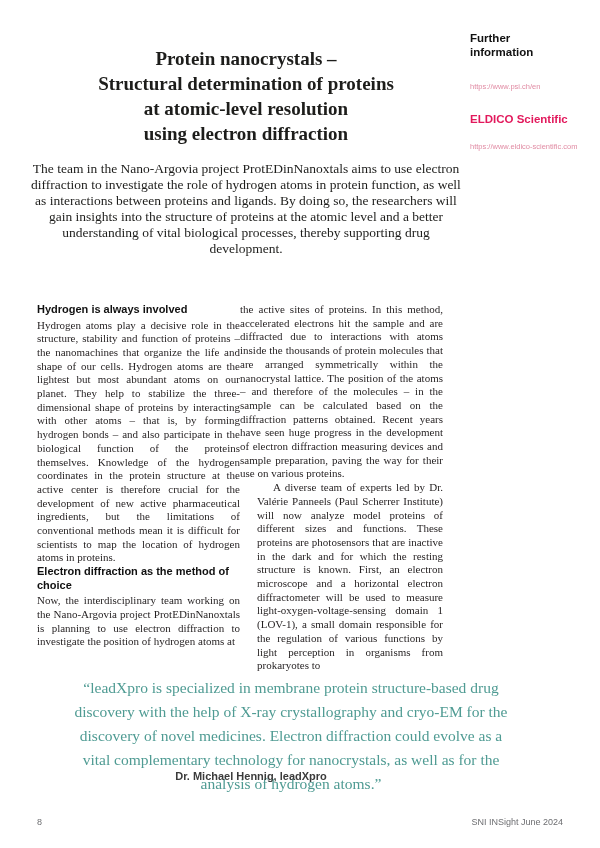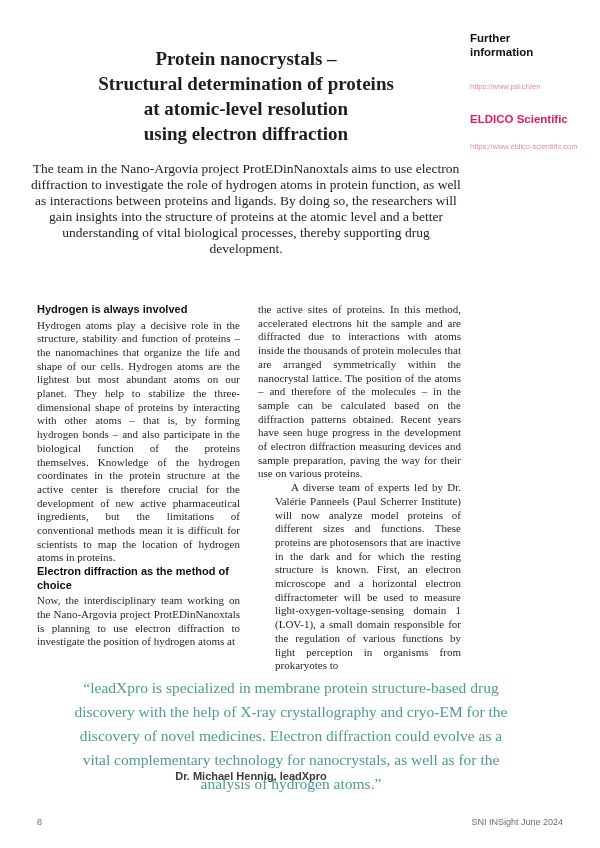--- a/index.html
+++ b/index.html
@@ -23,21 +23,21 @@
 
   .intro {
     position: absolute; top: 147px; left: 30px; width: 432px;
     text-align: center;
     font-size: 13.5px; line-height: 16px;
     color: #1d1d1b;
   }
 
   .columns {
     position: absolute; top: 303px; left: 37px; width: 424px;
-    display: flex; gap: 18px;
+    display: flex; 
   }
   .col {
     width: 203px;
     font-size: 11px; line-height: 13.7px;
     text-align: justify;
     color: #231f20;
   }
   .col .sec-heading {
     font-family: "Liberation Sans", sans-serif;
     font-weight: bold;

